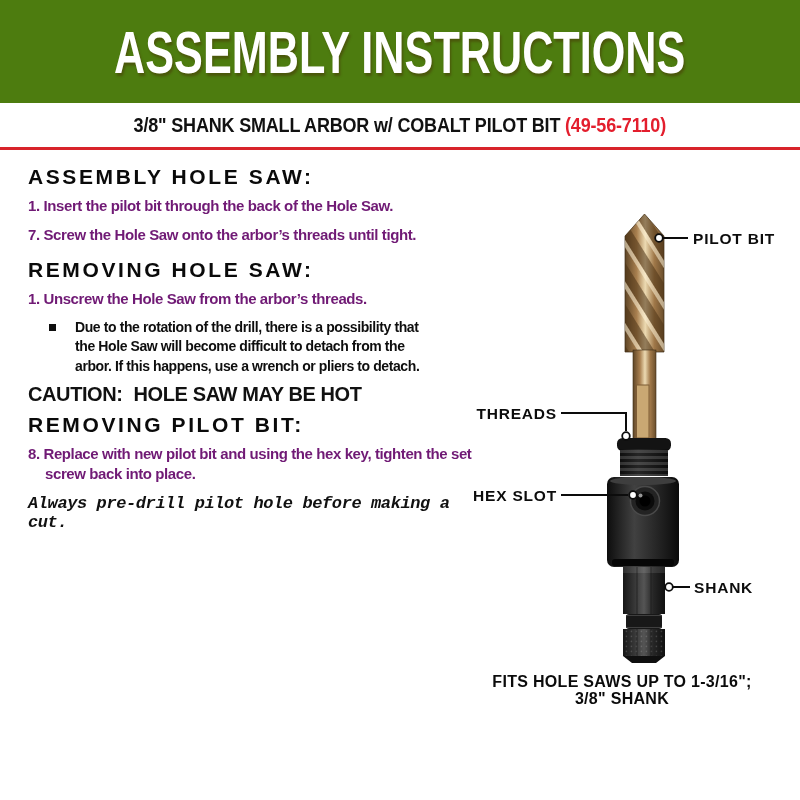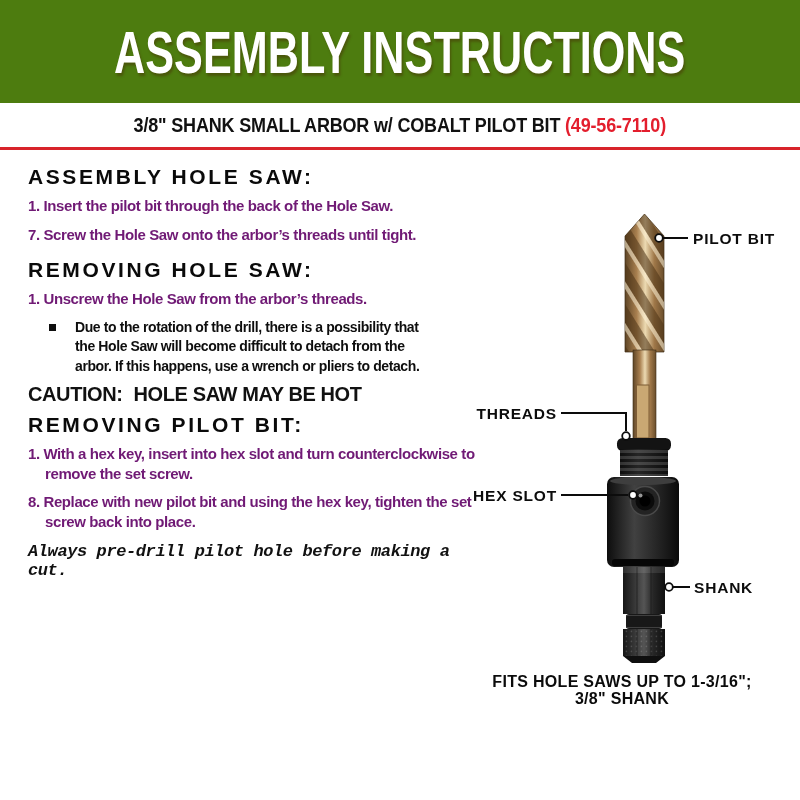--- a/index.html
+++ b/index.html
@@ -94,21 +94,20 @@
     <div class="bullet-row">
       <div class="sq-bullet"></div>
       <div class="bullet-text">Due to the rotation of the drill, there is a possibility that the Hole Saw will become difficult to detach from the arbor. If this happens, use a wrench or pliers to detach.</div>
     </div>
 
     <p class="caution">
       <span class="caution-label">CAUTION:</span><span>HOLE SAW MAY BE HOT</span>
     </p>
 
     <div class="sec-heading">REMOVING PILOT BIT:</div>
-    <p class="step">1. With a hex key, insert into hex slot and turn counterclockwise to remove the set screw.</p>
     <p class="step">8. Replace with new pilot bit and using the hex key, tighten the set screw back into place.</p>
 
     <p class="footnote">Always pre-drill pilot hole before making a cut.</p>
   </div>
 
   <div class="diagram">
     <svg width="360" height="520" viewBox="440 190 360 520" xmlns="http://www.w3.org/2000/svg">
       <defs>
         <linearGradient id="gold" x1="0" y1="0" x2="1" y2="0">
           <stop offset="0" stop-color="#5e4526"></stop>

